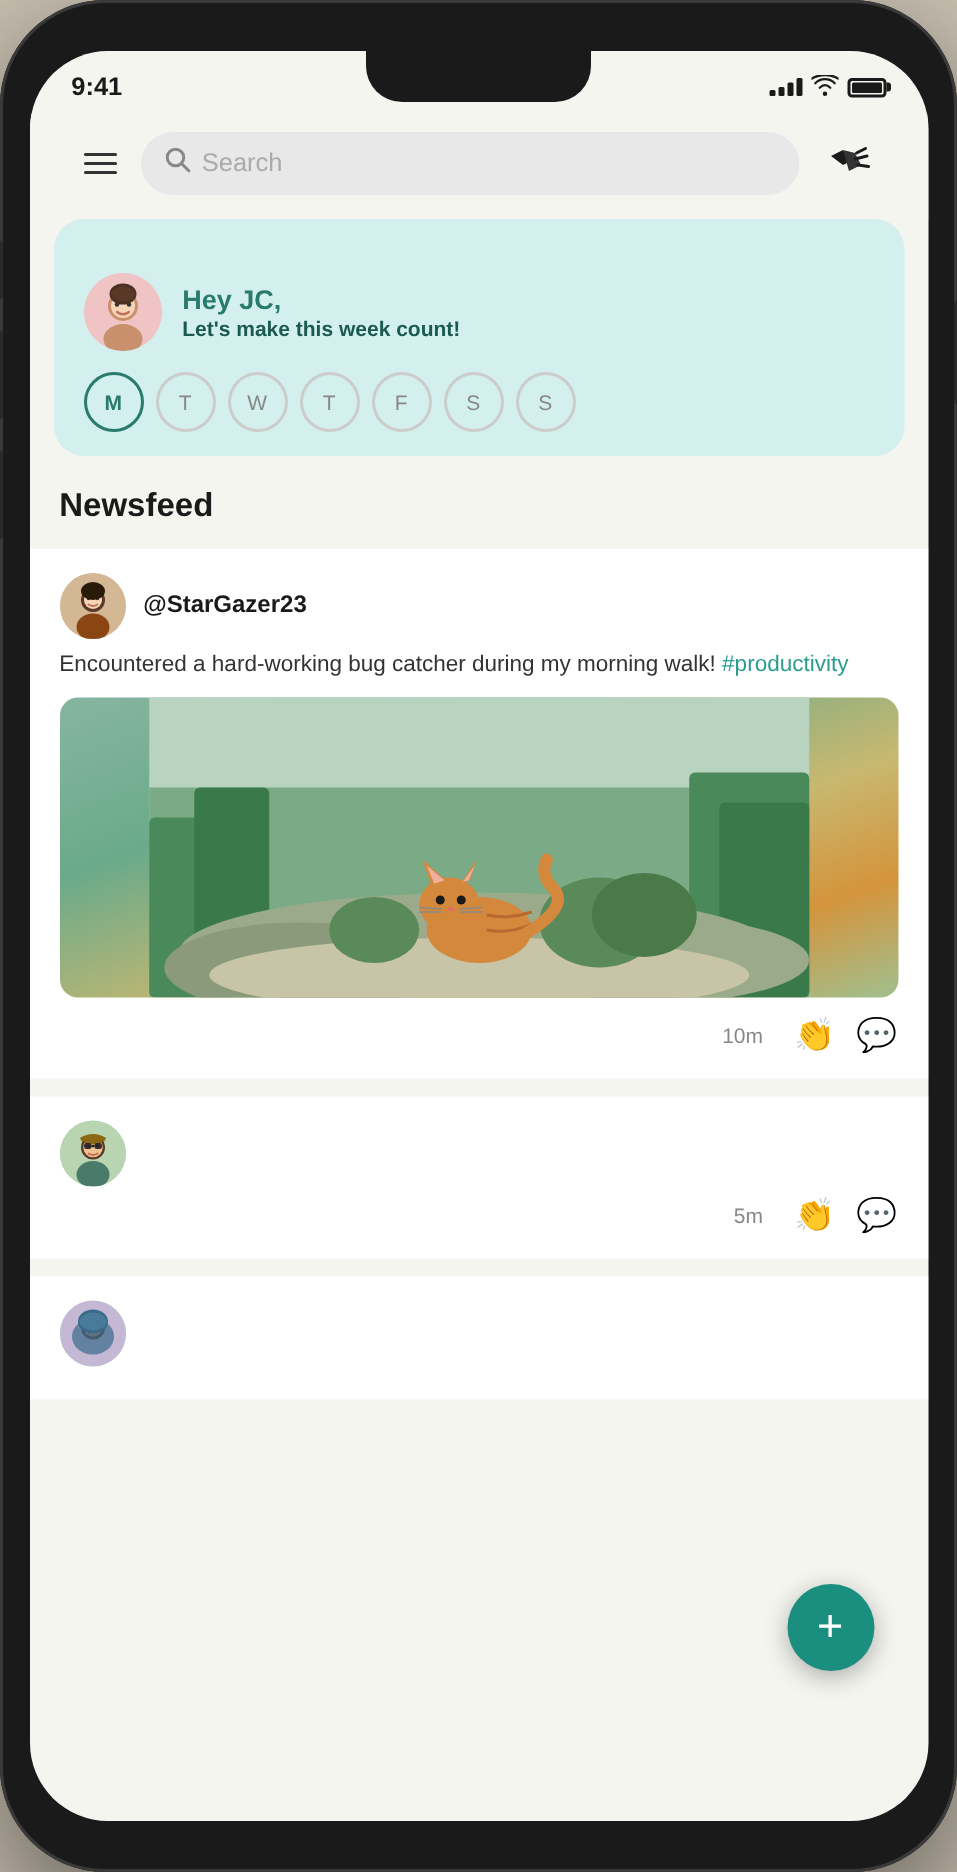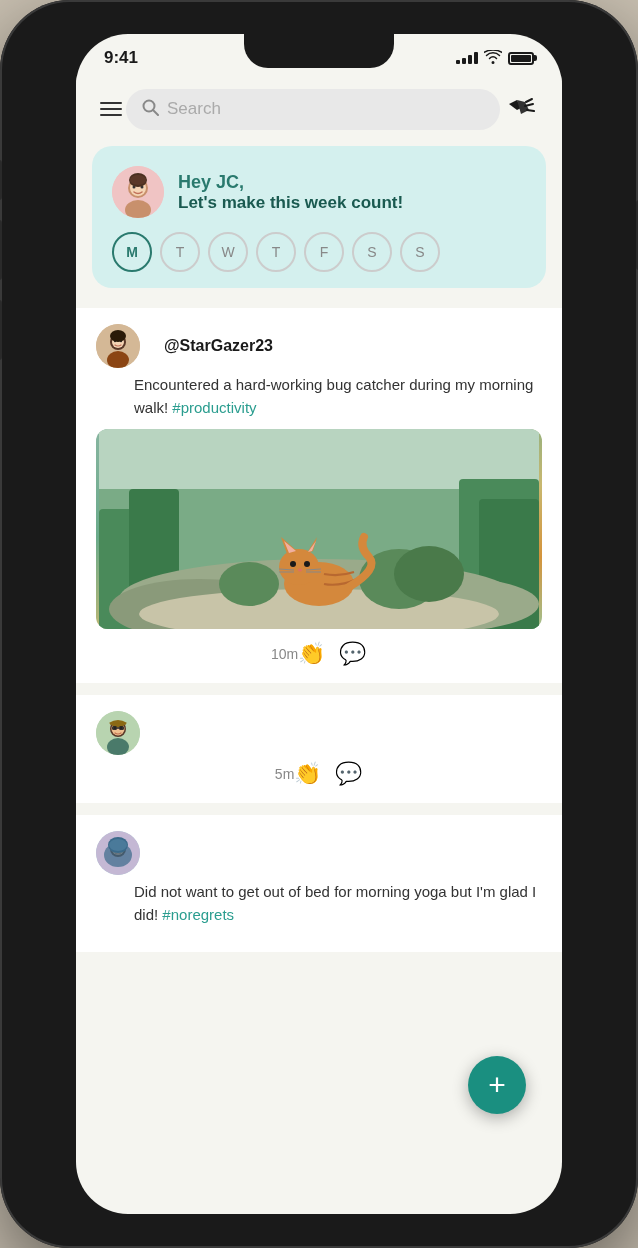--- a/index.html
+++ b/index.html
@@ -19,21 +19,21 @@
       background: #1a1a1a;
       border-radius: 70px;
       position: relative;
       display: flex;
       justify-content: center;
       align-items: center;
       box-shadow: 0 30px 80px rgba(0,0,0,0.5), inset 0 0 0 2px #3a3a3a;
     }
 
     .phone-screen {
-      width: 486px;
+      width: 599px;
       height: 1180px;
       background: #f5f5f0;
       border-radius: 52px;
       overflow: hidden;
       position: relative;
       display: flex;
       flex-direction: column;
     }
 
     
@@ -121,21 +121,22 @@
       flex: 1;
       overflow-y: auto;
       overflow-x: hidden;
       padding: 0;
     }
 
     
     .header {
       display: flex;
       align-items: center;
-      padding: 12px 20px 16px;
+      padding: 12px 32px 16px;
+      gap: 12px;
       background: #f5f5f0;
     }
 
     .menu-icon {
       display: flex;
       flex-direction: column;
       gap: 4px;
       cursor: pointer;
       padding: 4px;
     }
@@ -181,20 +182,21 @@
       background: #d4f0ee;
       border-radius: 20px;
       padding: 20px 20px 16px;
     }
 
     .greeting-top {
       display: flex;
       align-items: center;
       gap: 14px;
       margin-bottom: 14px;
+      margin-top: 16px;
     }
 
     .user-avatar {
       width: 52px;
       height: 52px;
       border-radius: 50%;
       background: #f0c4c4;
       display: flex;
       align-items: center;
       justify-content: center;
@@ -204,21 +206,21 @@
     }
 
     .greeting-text-wrap {}
     .greeting-line1 {
       color: #2a7a6e;
       font-size: 18px;
       font-weight: 600;
     }
     .greeting-line2 {
       color: #1a5a50;
-      font-size: 17px;
+      font-size: 14px;
       font-weight: 700;
     }
 
     
     .week-days {
       display: flex;
       gap: 8px;
       margin-top: 4px;
     }
 
@@ -254,21 +256,21 @@
     
     .post {
       background: #fff;
       margin: 0 0 12px 0;
       padding: 16px 20px;
     }
 
     .post-header {
       display: flex;
       align-items: center;
-      gap: 24px;
+      gap: 12px;
       margin-bottom: 6px;
     }
 
     .post-avatar {
       width: 44px;
       height: 44px;
       border-radius: 50%;
       display: flex;
       align-items: center;
       justify-content: center;
@@ -291,21 +293,20 @@
       font-size: 16px;
       color: #2a9d8f;
       font-weight: 500;
     }
 
     .post-body {
       font-size: 15px;
       color: #333;
       line-height: 1.5;
       margin-bottom: 10px;
-      margin-left: 38px;
     }
 
     .post-hashtag {
       color: #2a9d8f;
       font-weight: 500;
     }
 
     .post-image {
       width: 100%;
       border-radius: 12px;
@@ -318,21 +319,22 @@
 
     
     .cat-scene {
       width: 100%;
       height: 100%;
     }
 
     .post-footer {
       display: flex;
       align-items: center;
-      justify-content: center;
+      justify-content: flex-end;
+      gap: 21px;
     }
 
     .post-time {
       font-size: 14px;
       color: #888;
     }
 
     .post-actions {
       display: flex;
       align-items: center;
@@ -492,20 +494,21 @@
           <div class="day-circle active">M</div>
           <div class="day-circle">T</div>
           <div class="day-circle">W</div>
           <div class="day-circle">T</div>
           <div class="day-circle">F</div>
           <div class="day-circle">S</div>
           <div class="day-circle">S</div>
         </div>
       </div>
 
+      <div class="section-title">Newsfeed</div>
 
       <div class="post">
         <div class="post-header">
           <div class="post-avatar post-avatar-1">
             <svg width="44" height="44" viewBox="0 0 44 44">
               <circle cx="22" cy="22" r="22" fill="#d4b896"></circle>
               <circle cx="22" cy="18" r="8" fill="#5a3828"></circle>
               <circle cx="22" cy="18" r="6" fill="#f5d5b5"></circle>
               <circle cx="19" cy="17" r="1.2" fill="#333"></circle>
               <circle cx="25" cy="17" r="1.2" fill="#333"></circle>
@@ -614,23 +617,20 @@
               <circle cx="19" cy="17" r="1.2" fill="#333"></circle>
               <circle cx="25" cy="17" r="1.2" fill="#333"></circle>
               <path d="M19 22 Q22 24 25 22" stroke="#c07050" stroke-width="1.2" fill="none" stroke-linecap="round"></path>
 
               <ellipse cx="22" cy="14" rx="10" ry="8" fill="#3a6a8a"></ellipse>
               <ellipse cx="22" cy="24" rx="14" ry="12" fill="#3a6a8a" opacity="0.7"></ellipse>
               <ellipse cx="22" cy="14" rx="9" ry="6" fill="#4a7a9a"></ellipse>
             </svg>
           </div>
         </div>
-        <div class="post-body">
-          Did not want to get out of bed for morning yoga but I'm glad I did! <span class="post-hashtag">#noregrets</span>
-        </div>
       </div>
 
     </div>
 
     <div class="phone-fab">+</div>
 
   </div>
 </div>
 
 </body></html>

